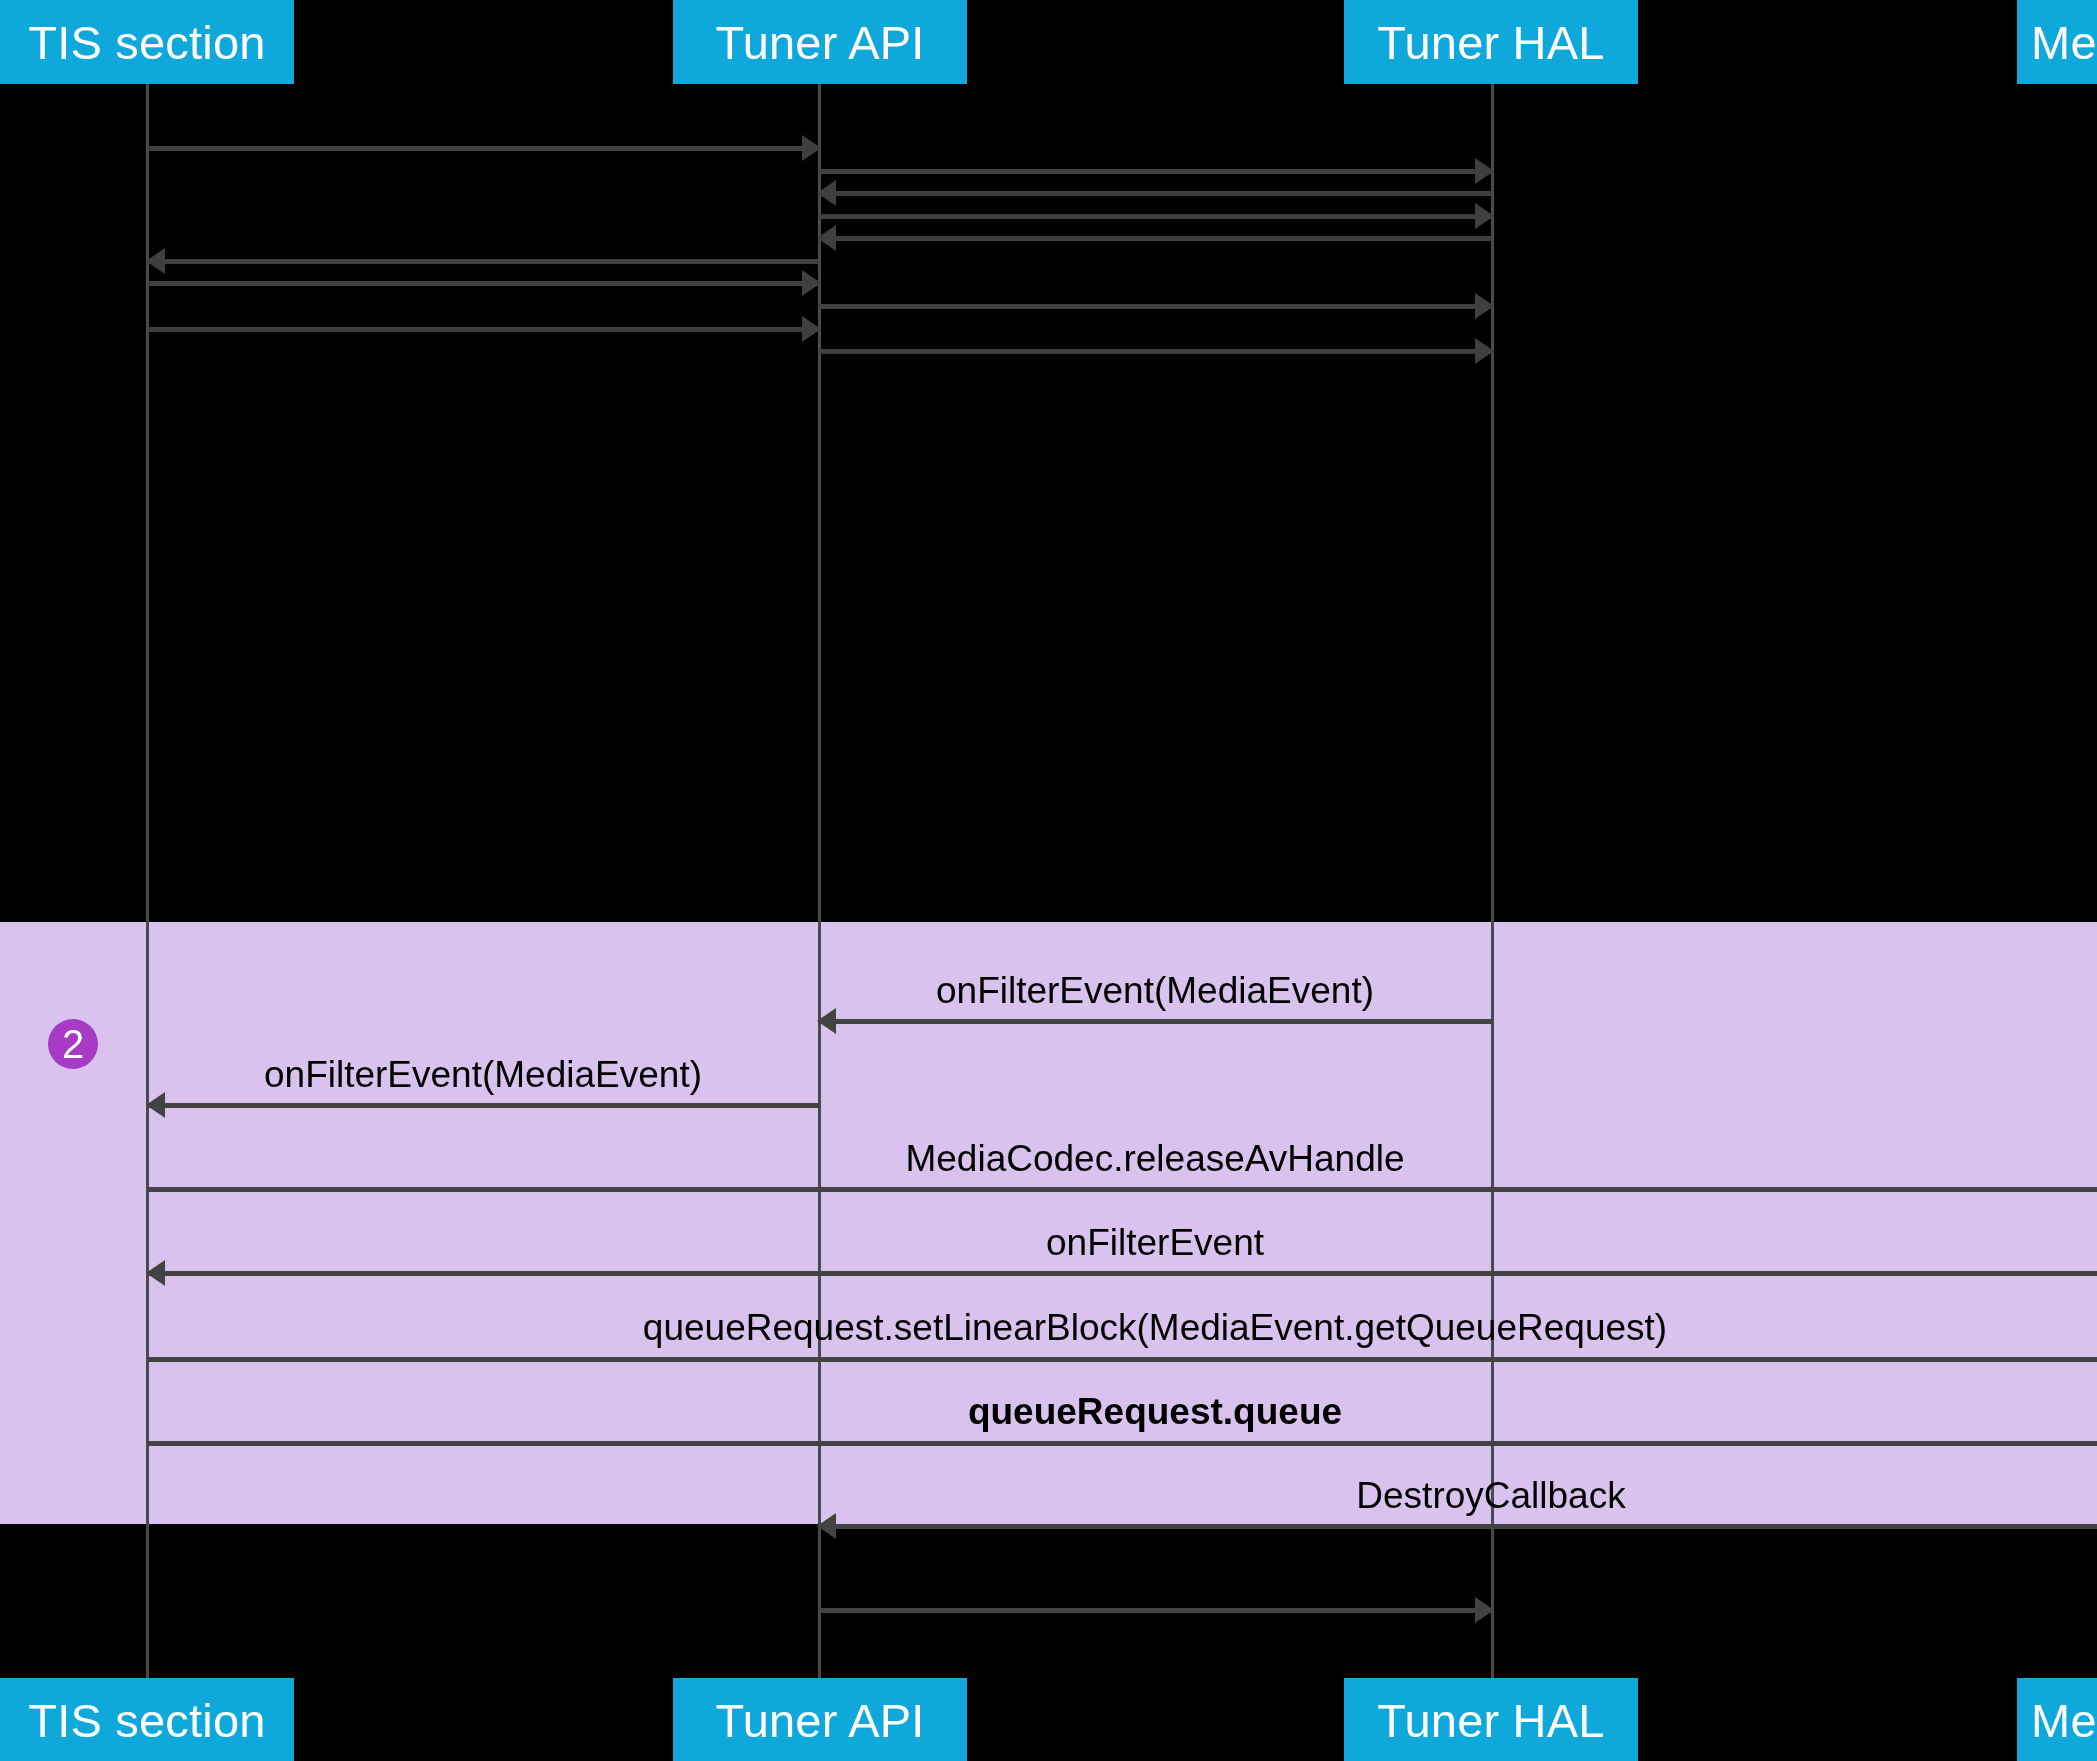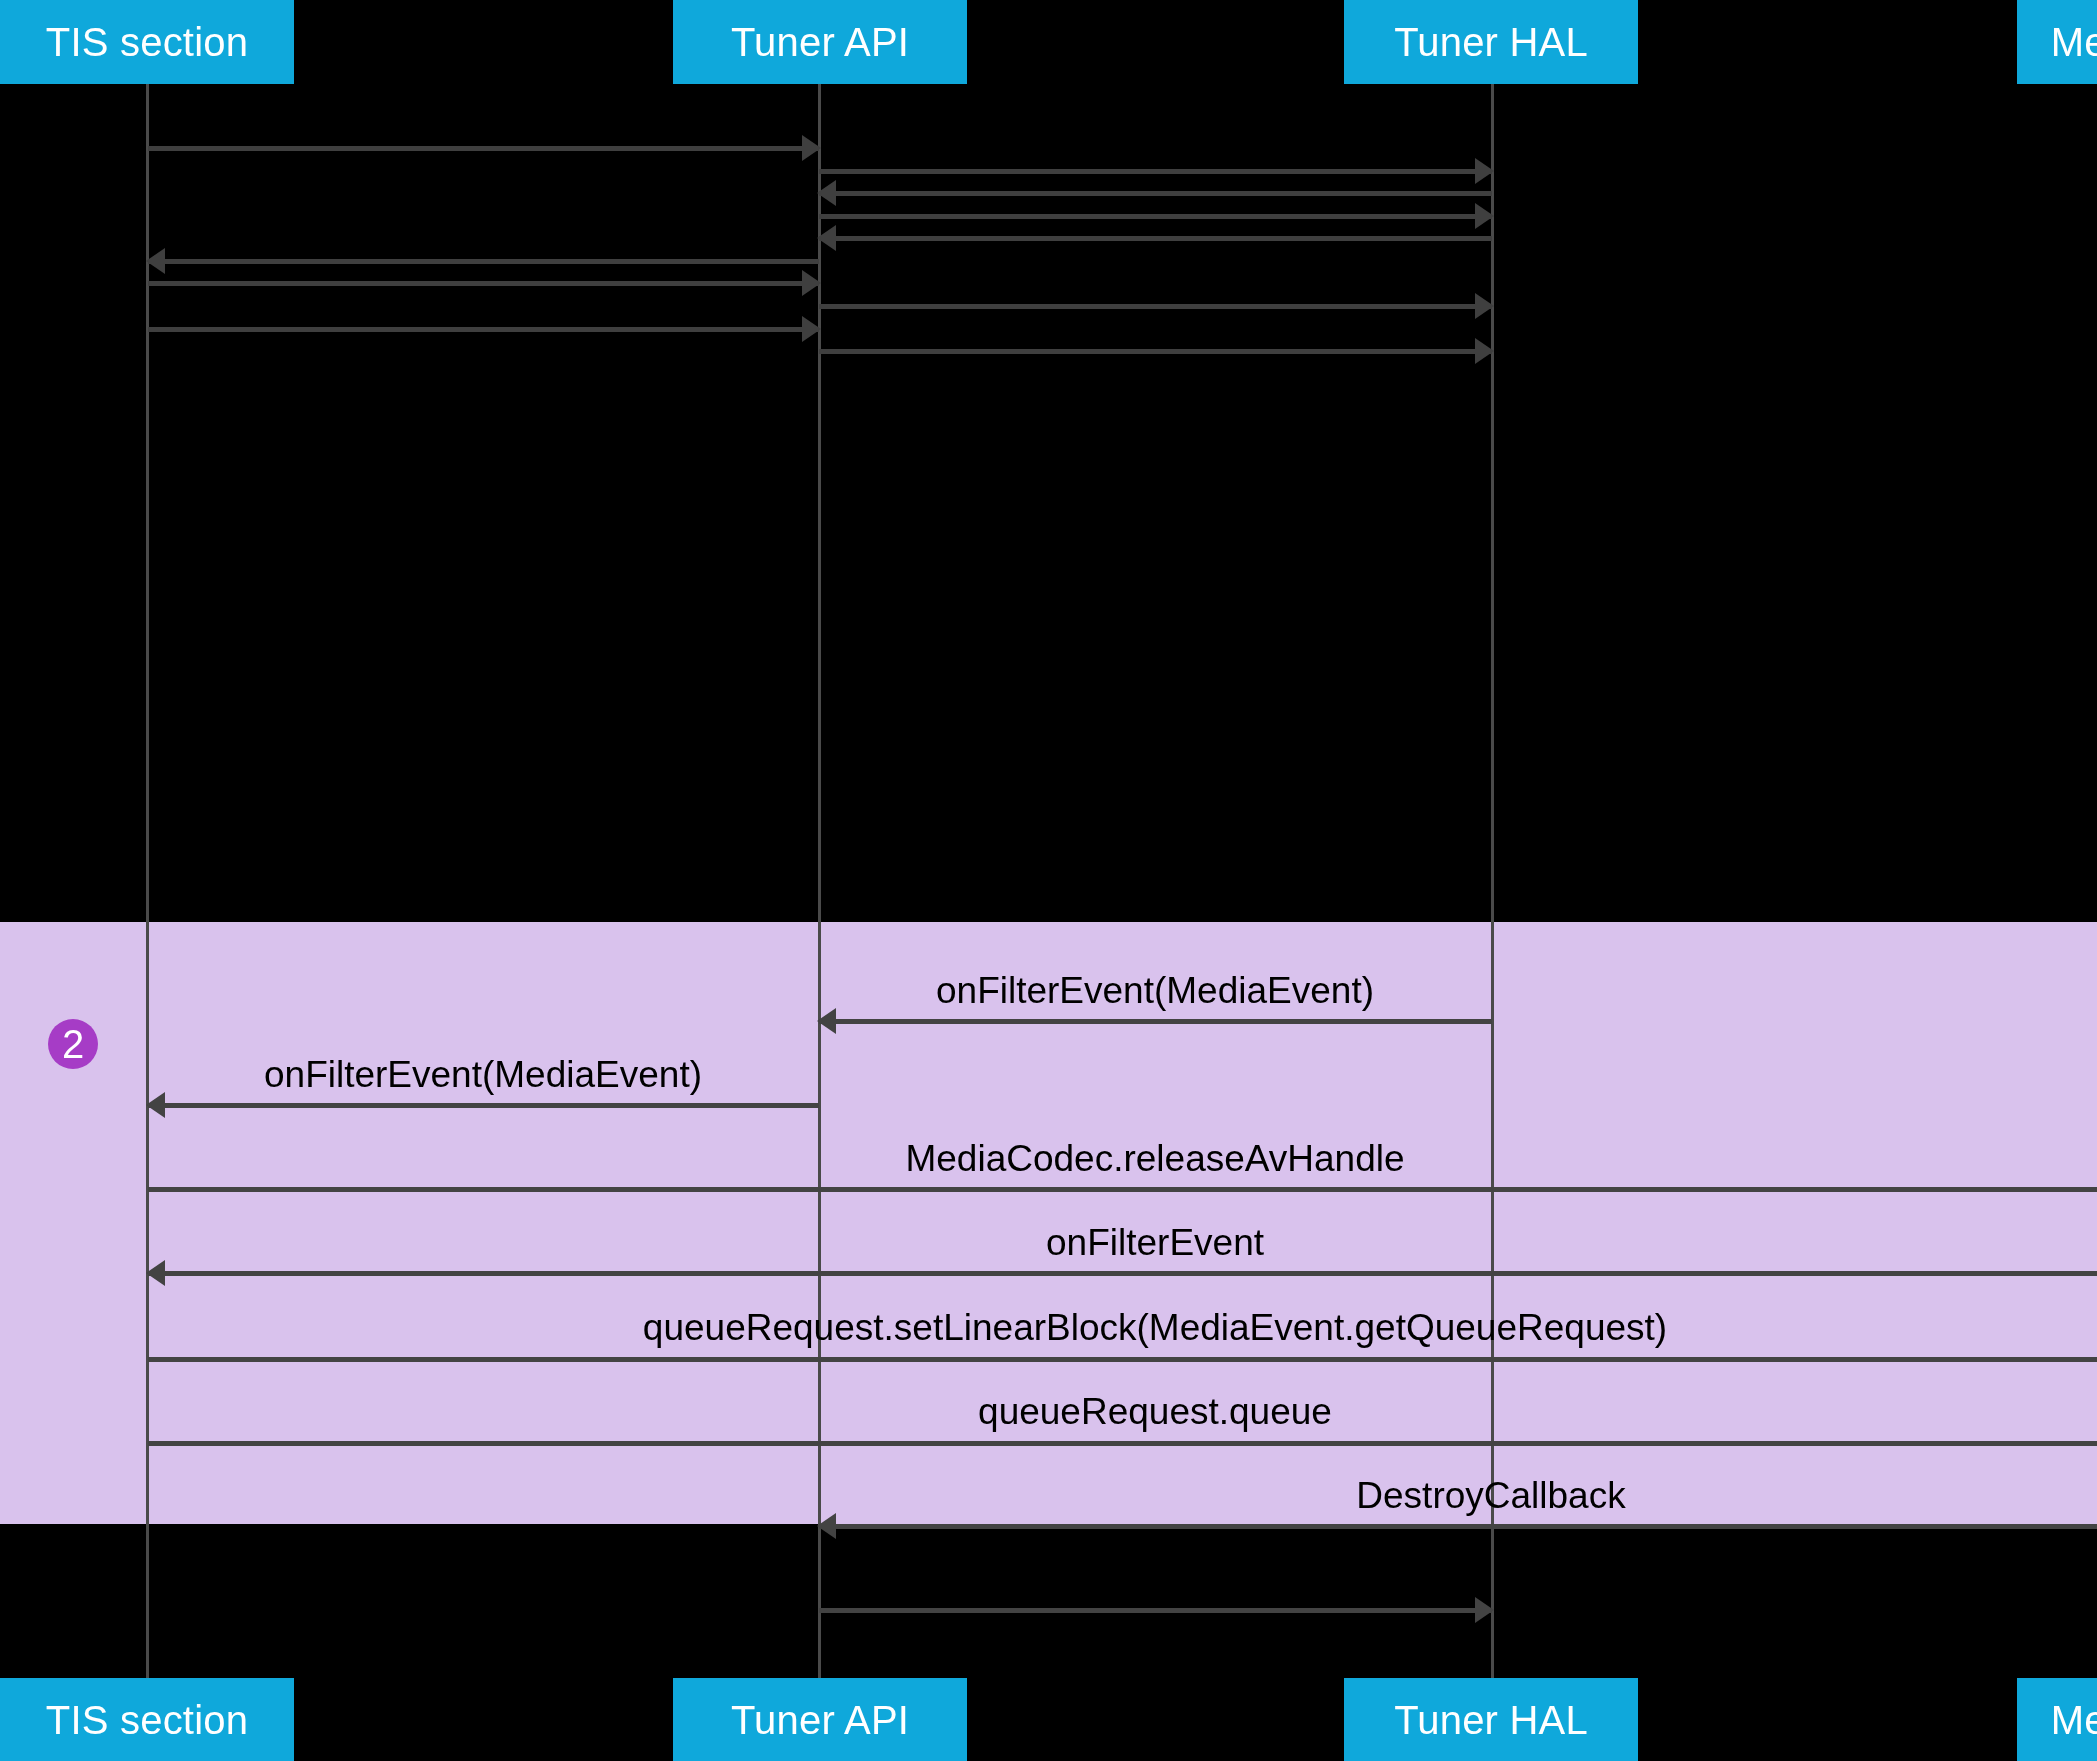--- a/index.html
+++ b/index.html
@@ -5,21 +5,21 @@
   html,body{margin:0;padding:0;background:#000;}
   body{width:2310px;height:1762px;position:relative;overflow:hidden;
        font-family:"Liberation Sans","DejaVu Sans",sans-serif;}
   #stage{position:absolute;left:0;top:0;width:2310px;height:1762px;background:#000000;}
 
   .hl-band{position:absolute;left:0;background:#D9C2ED;}
 
   .lifeline{position:absolute;width:2.9px;background:#4a4a4a;}
 
   .pbox{position:absolute;background:#0FA8DB;display:flex;align-items:center;
-        justify-content:center;color:#ffffff;font-size:40px;letter-spacing:0.2px;}
+        justify-content:center;color:#ffffff;font-size:47px;letter-spacing:0.2px;}
 
   .msg{position:absolute;height:0;}
   .msg .line{position:absolute;left:0;top:0;height:4.6px;width:100%;background:#434343;}
   .msg.dim .line{background:#3f3f3f;}
   .msg .head{position:absolute;top:-11px;width:0;height:0;
              border-top:13.4px solid transparent;border-bottom:13.4px solid transparent;}
   .msg.right .head{right:-1.7px;border-left:19.3px solid #434343;}
   .msg.left  .head{left:-1.7px; border-right:19.3px solid #434343;}
   .msg.dim.right .head{border-left-color:#3f3f3f;}
   .msg.dim.left  .head{border-right-color:#3f3f3f;}
@@ -104,21 +104,21 @@
         <div class="head"></div>
       </div>
       <div class="msglabel" style="left: 1155px; top: 1264px;">onFilterEvent</div>
       <div class="msg right" style="left: 148px; top: 1357px; width: 2015px;">
         <div class="line"></div>
       </div>
       <div class="msglabel" style="left: 1155px; top: 1349px;">queueRequest.setLinearBlock(MediaEvent.getQueueRequest)</div>
       <div class="msg right" style="left: 148px; top: 1441px; width: 2015px;">
         <div class="line"></div>
       </div>
-      <div class="msglabel" style="left: 1155px; top: 1433px;">queueRequest.queue</div>
+      <div class="msglabel" style="left: 1155px; top: 1433px; font-weight: bold;">queueRequest.queue</div>
       <div class="msg left" style="left: 819px; top: 1524px; width: 1344px;">
         <div class="line"></div>
         <div class="head"></div>
       </div>
       <div class="msglabel" style="left: 1491px; top: 1517px;">DestroyCallback</div>
       <div class="msg right" style="left: 819px; top: 1608px; width: 673px;">
         <div class="line"></div>
         <div class="head"></div>
       </div>
       <div class="msglabel" style="left: 1155px; top: 1601px;">IFilter.releaseAvHandle</div>

